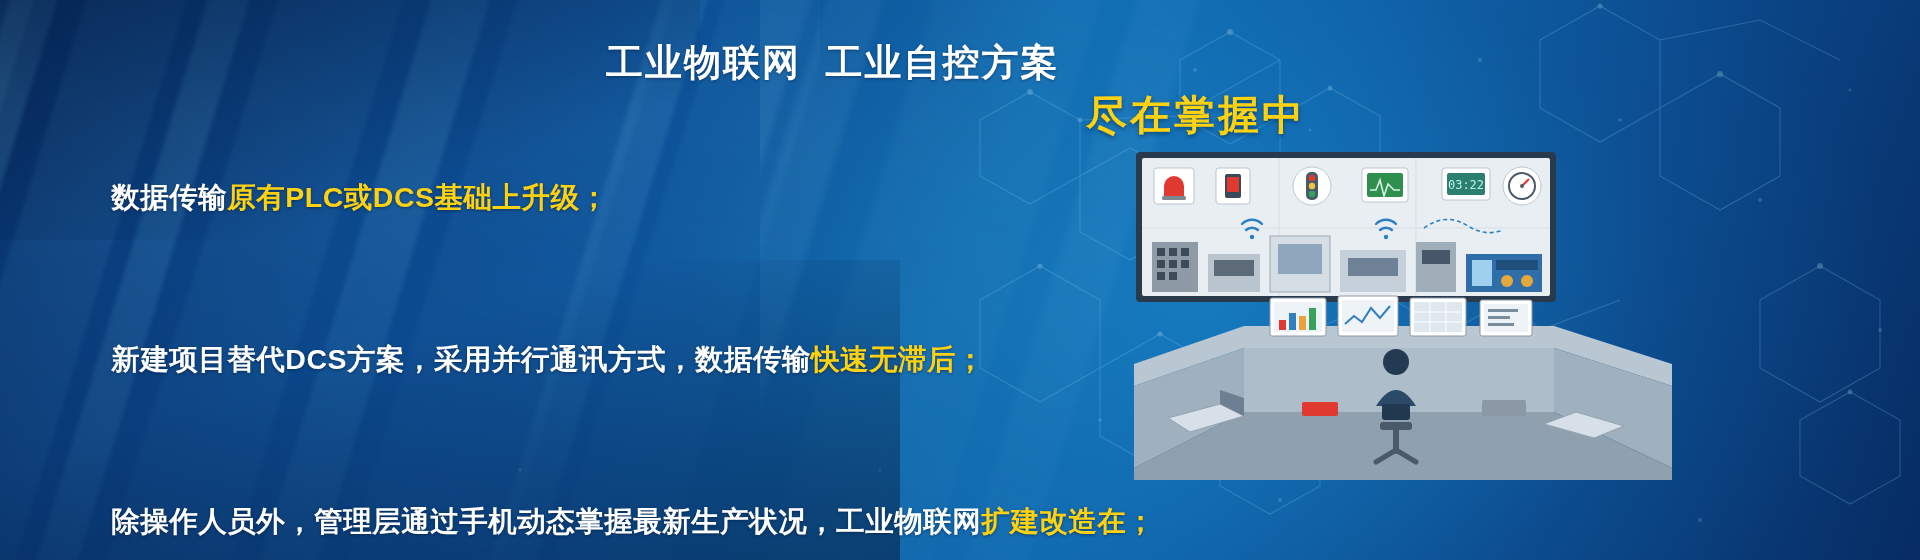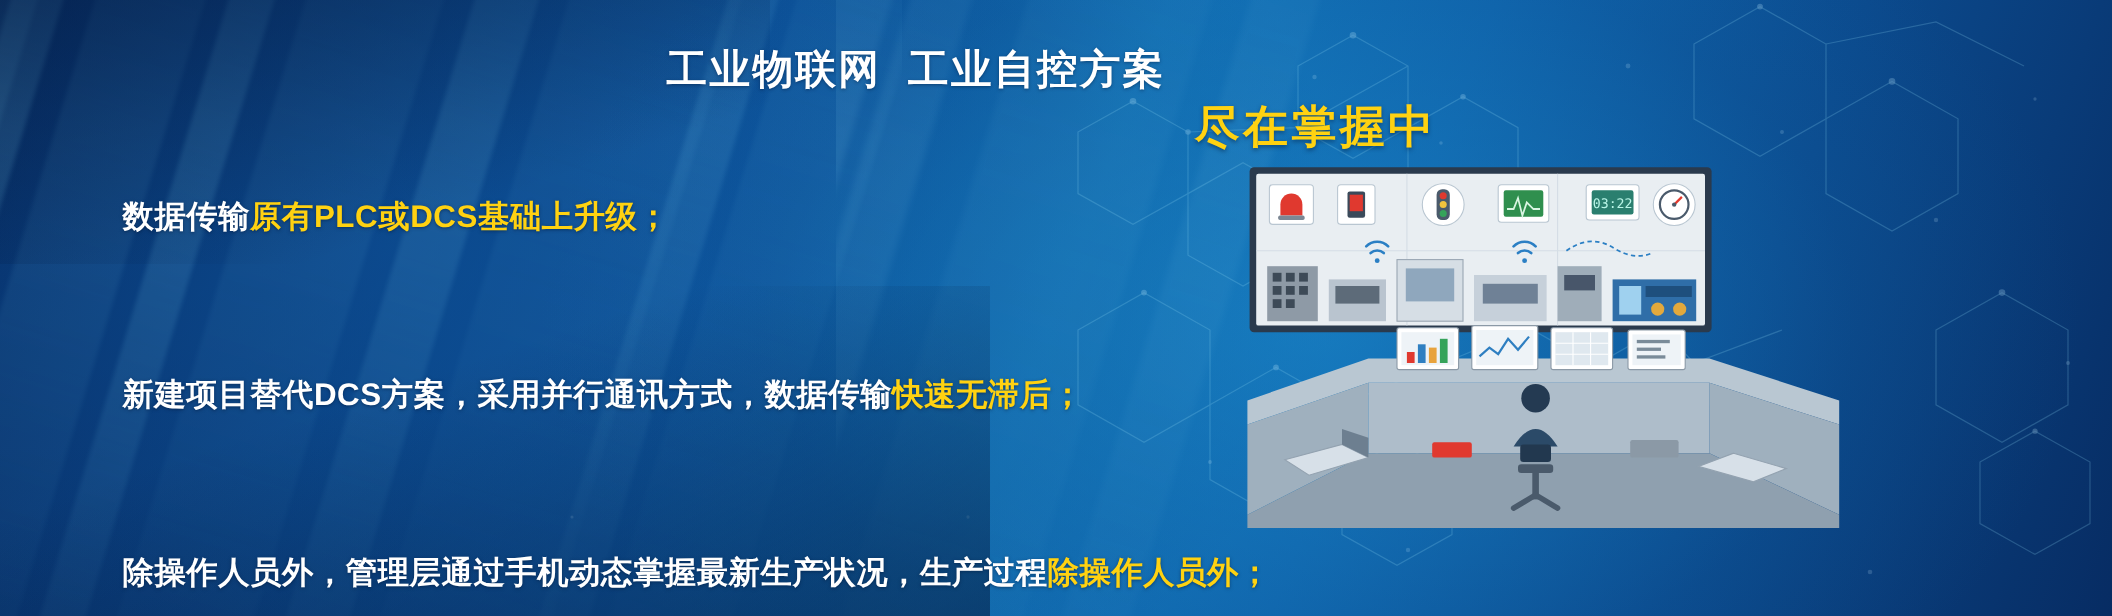--- a/index.html
+++ b/index.html
@@ -170,21 +170,21 @@
     <div id="side-title">尽在掌握中</div>
 
     <div id="body-lines">
       <div class="bline">
         <span>数据传输</span><span class="hl">原有PLC或DCS基础上升级；</span>
       </div>
       <div class="bline">
         <span>新建项目替代DCS方案，采用并行通讯方式，数据传输</span><span class="hl">快速无滞后；</span>
       </div>
       <div class="bline">
-        <span>除操作人员外，管理层通过手机动态掌握最新生产状况，生产过程</span><span class="hl">除操作人员外；</span>
+        <span>除操作人员外，管理层通过手机动态掌握最新生产状况，工业物联网</span><span class="hl">扩建改造在；</span>
       </div>
 
     </div>
 
     <div id="illustration">
       <svg viewBox="0 0 560 330" width="560" height="330">
 
         <g>
           <rect x="12" y="2" width="420" height="150" rx="4" fill="#2a3a4d"></rect>
           <rect x="18" y="8" width="408" height="138" rx="2" fill="#e9eef2"></rect>

